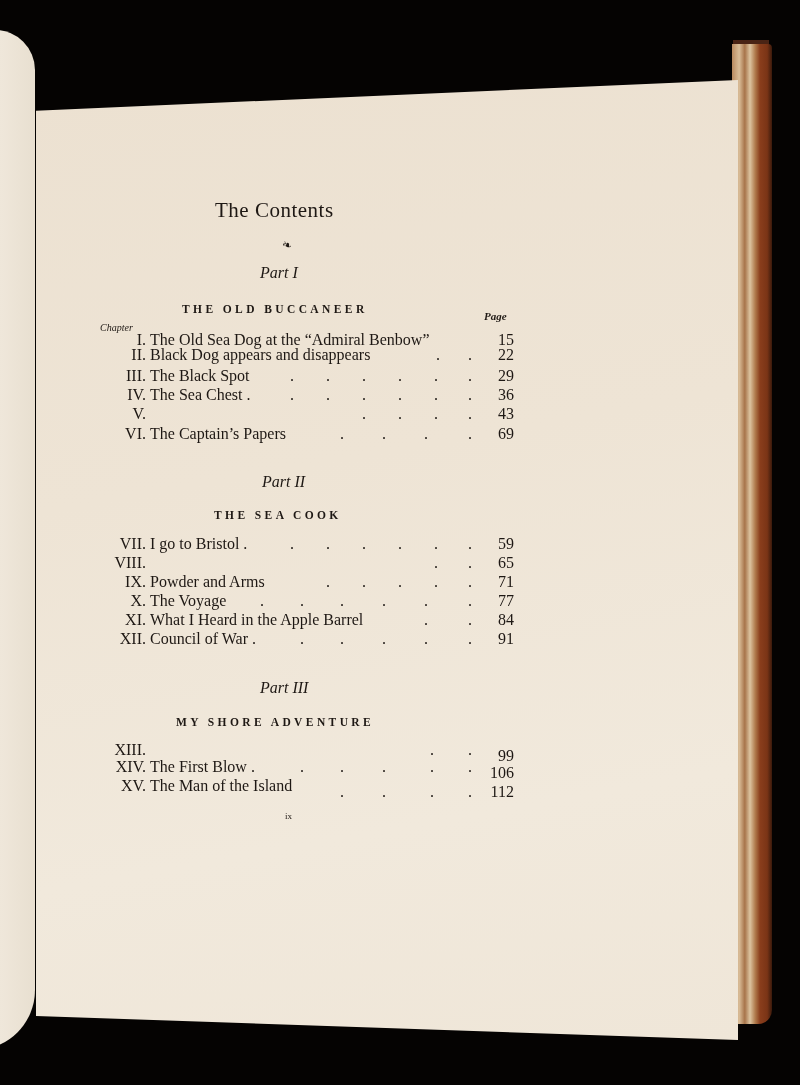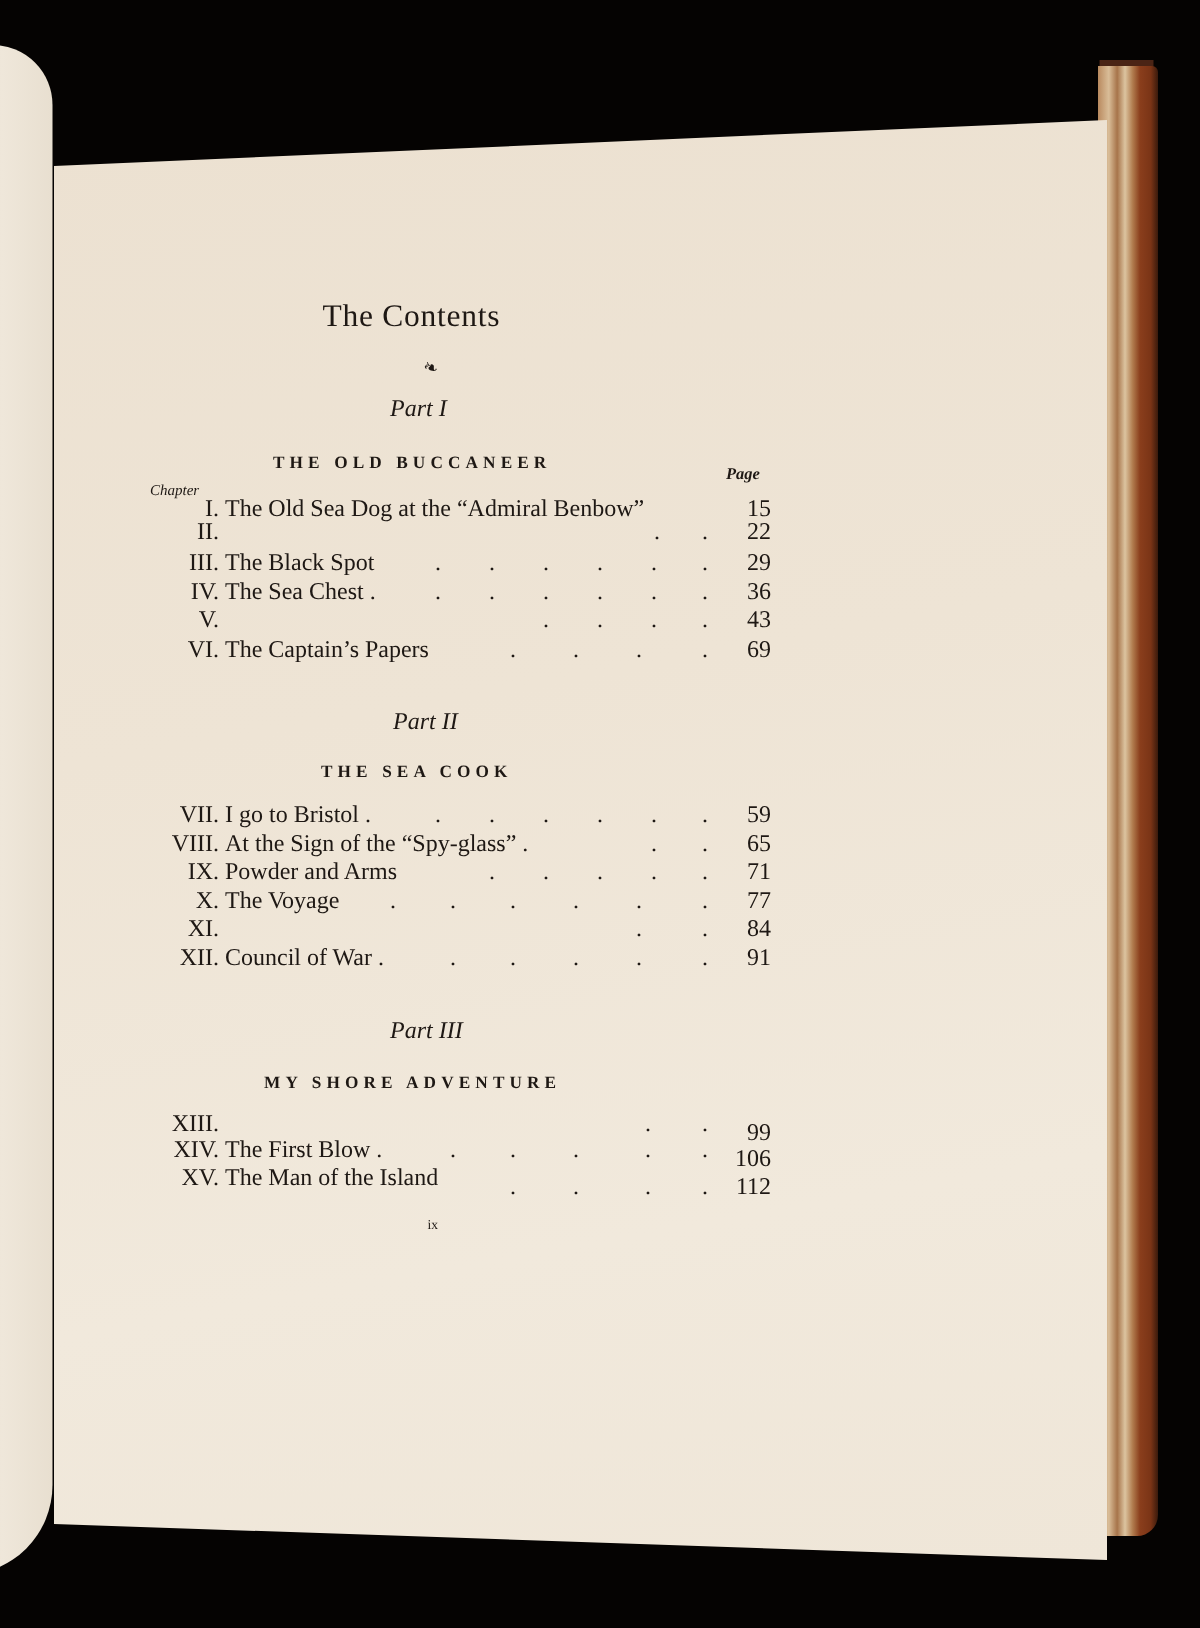--- a/index.html
+++ b/index.html
@@ -73,20 +73,21 @@
   <div class="page-head">Page</div>
   <div class="chapter-head">Chapter</div>
 
   <div class="row" style="top:330px">
     <span class="num">I.</span>
     <span class="ttl">The Old Sea Dog at the “Admiral Benbow”</span>
     <span class="pg">15</span>
   </div>
   <div class="row" style="top:345px">
     <span class="num">II.</span>
+    <span class="ttl">Black Dog appears and disappears</span>
     <span class="dots">
         <span class="dot" style="left:286px">.</span>
         <span class="dot" style="left:318px">.</span>
       </span>
     <span class="pg">22</span>
   </div>
   <div class="row" style="top:366px">
     <span class="num">III.</span>
     <span class="ttl">The Black Spot</span>
     <span class="dots">
@@ -145,21 +146,20 @@
         <span class="dot" style="left:176px">.</span>
         <span class="dot" style="left:212px">.</span>
         <span class="dot" style="left:248px">.</span>
         <span class="dot" style="left:284px">.</span>
         <span class="dot" style="left:318px">.</span>
       </span>
     <span class="pg">59</span>
   </div>
   <div class="row" style="top:553px">
     <span class="num">VIII.</span>
-    <span class="ttl">At the Sign of the “Spy-glass” .</span>
     <span class="dots">
         <span class="dot" style="left:284px">.</span>
         <span class="dot" style="left:318px">.</span>
       </span>
     <span class="pg">65</span>
   </div>
   <div class="row" style="top:572px">
     <span class="num">IX.</span>
     <span class="ttl">Powder and Arms</span>
     <span class="dots">
@@ -179,20 +179,21 @@
         <span class="dot" style="left:150px">.</span>
         <span class="dot" style="left:190px">.</span>
         <span class="dot" style="left:232px">.</span>
         <span class="dot" style="left:274px">.</span>
         <span class="dot" style="left:318px">.</span>
       </span>
     <span class="pg">77</span>
   </div>
   <div class="row" style="top:610px">
     <span class="num">XI.</span>
+    <span class="ttl">What I Heard in the Apple Barrel</span>
     <span class="dots">
         <span class="dot" style="left:274px">.</span>
         <span class="dot" style="left:318px">.</span>
       </span>
     <span class="pg">84</span>
   </div>
   <div class="row" style="top:629px">
     <span class="num">XII.</span>
     <span class="ttl">Council of War .</span>
     <span class="dots">

